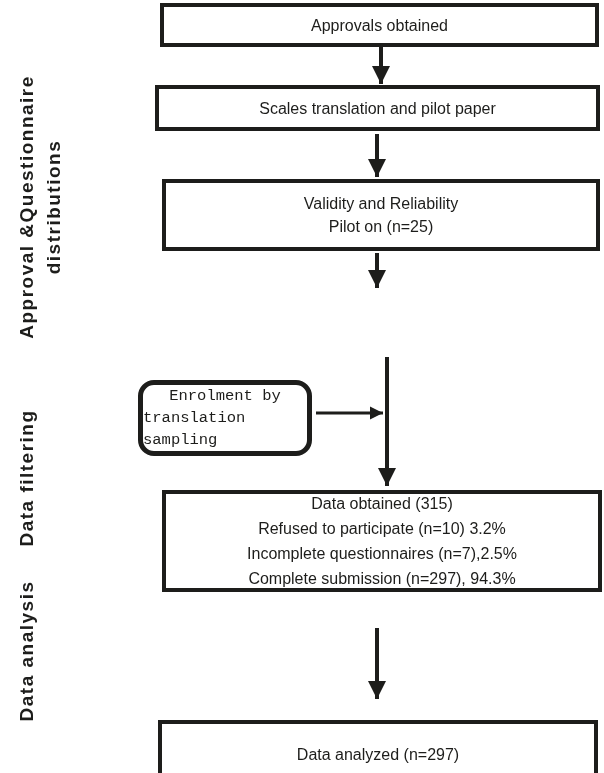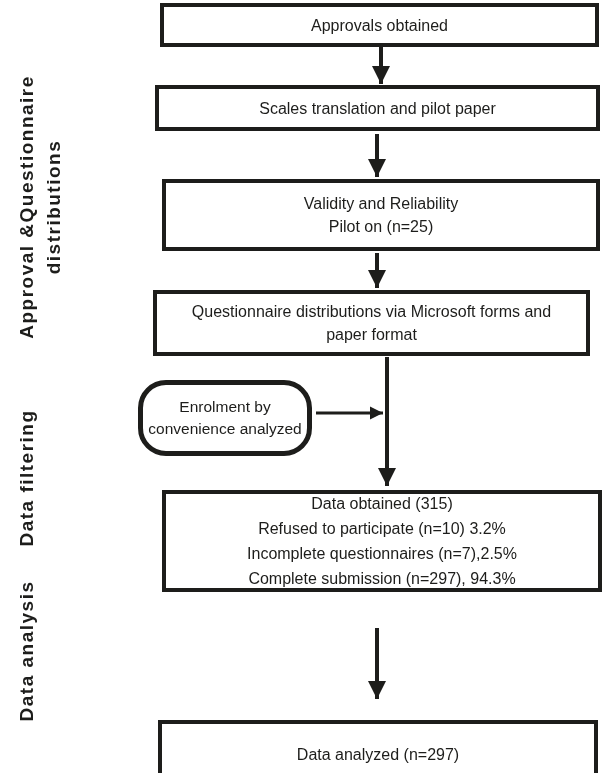--- a/index.html
+++ b/index.html
@@ -23,22 +23,22 @@
     align-items: center;
     justify-content: center;
     text-align: left;
     font-size: 16px;
     line-height: 23px;
   }
   .box .bline { display: block; }
   .box-multiline { line-height: 25px; }
   .rounded {
     border-width: 5px;
-    border-radius: 28px;
-    font-family: Liberation Sans, sans-serif;
+    border-radius: 16px;
+    font-family: Liberation Mono, monospace;
     font-size: 15.5px;
     line-height: 22px;
   }
   .vlabel {
     position: absolute;
     font-weight: bold;
     font-size: 19px;
     letter-spacing: 1.5px;
     line-height: 27px;
     white-space: nowrap;
@@ -89,28 +89,24 @@
 
   <div class="box" id="b-scales">
     <span class="bline">Scales translation and pilot paper</span>
   </div>
 
   <div class="box" id="b-validity">
     <span class="bline">Validity and Reliability</span>
     <span class="bline">Pilot on (n=25)</span>
   </div>
 
-  <div class="box" id="b-distribution">
-    <span class="bline">Questionnaire distributions via Microsoft forms and</span>
-    <span class="bline">paper format</span>
-  </div>
 
   <div class="box rounded" id="b-enrolment">
     <span class="bline">Enrolment by</span>
-    <span class="bline">convenience analyzed</span>
+    <span class="bline">translation sampling</span>
   </div>
 
   <div class="box box-multiline" id="b-obtained">
     <span class="bline">Data obtained (315)</span>
     <span class="bline">Refused to participate (n=10) 3.2%</span>
     <span class="bline">Incomplete questionnaires (n=7),2.5%</span>
     <span class="bline">Complete submission (n=297), 94.3%</span>
   </div>
 
   <div class="box" id="b-analyzed">

